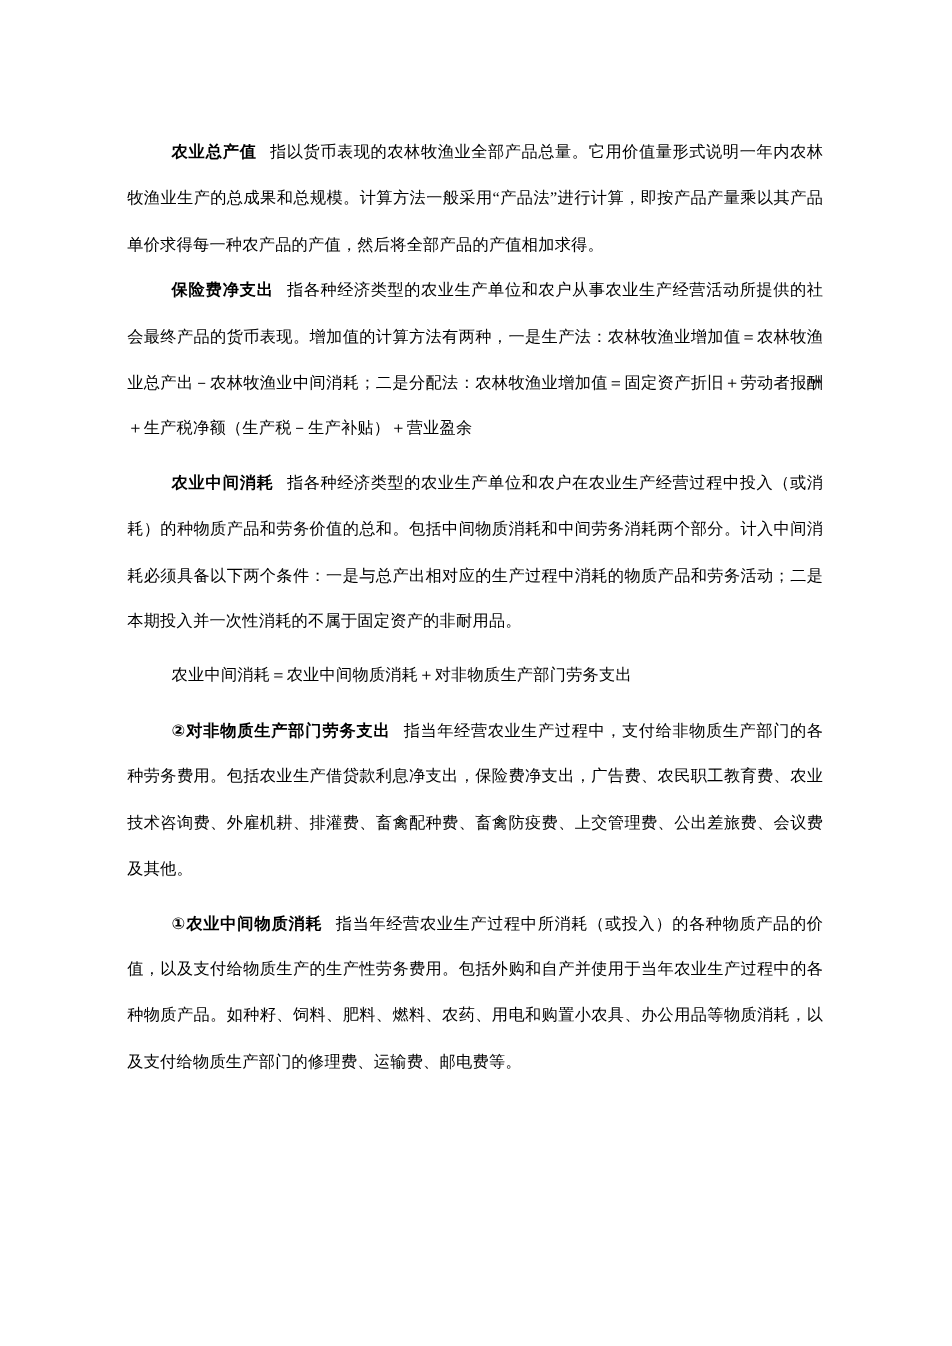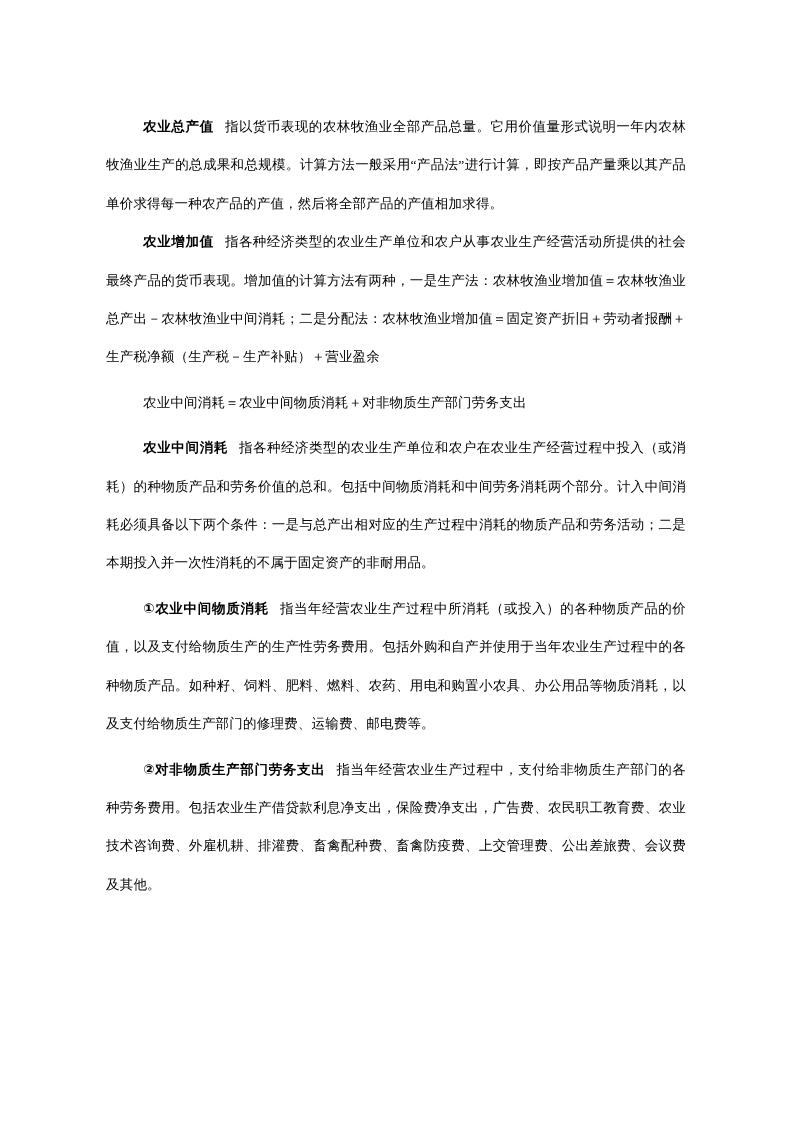--- a/index.html
+++ b/index.html
@@ -50,33 +50,33 @@
 
 <div class="page">
   <div class="content">
 
     <p class="para tight">
       <strong class="term">农业总产值</strong><span>指以货币表现的农林牧渔业全部产品总量。它用价值量形式说明一年内农林牧渔业生产的总成果和总规模。计算方法一般采用“产品法”进行计算，即按产品产量乘以其产品单价求得每一种农产品的产值，然后将全部产品的产值相加求得。</span>
     </p>
 
 
     <p class="para">
-      <strong class="term">农业增加值</strong><span>指各种经济类型的农业生产单位和农户从事农业生产经营活动所提供的社会最终产品的货币表现。增加值的计算方法有两种，一是生产法：农林牧渔业增加值＝农林牧渔业总产出－农林牧渔业中间消耗；二是分配法：农林牧渔业增加值＝固定资产折旧＋劳动者报酬＋生产税净额（生产税－生产补贴）＋营业盈余</span>
+      <strong class="term">保险费净支出</strong><span>指各种经济类型的农业生产单位和农户从事农业生产经营活动所提供的社会最终产品的货币表现。增加值的计算方法有两种，一是生产法：农林牧渔业增加值＝农林牧渔业总产出－农林牧渔业中间消耗；二是分配法：农林牧渔业增加值＝固定资产折旧＋劳动者报酬＋生产税净额（生产税－生产补贴）＋营业盈余</span>
+    </p>
+
+    <p class="para">
+      <strong class="term">农业中间消耗</strong><span>指各种经济类型的农业生产单位和农户在农业生产经营过程中投入（或消耗）的种物质产品和劳务价值的总和。包括中间物质消耗和中间劳务消耗两个部分。计入中间消耗必须具备以下两个条件：一是与总产出相对应的生产过程中消耗的物质产品和劳务活动；二是本期投入并一次性消耗的不属于固定资产的非耐用品。</span>
     </p>
 
     <p class="para">
       <span>农业中间消耗＝农业中间物质消耗＋对非物质生产部门劳务支出</span>
     </p>
 
     <p class="para">
-      <strong class="term">农业中间消耗</strong><span>指各种经济类型的农业生产单位和农户在农业生产经营过程中投入（或消耗）的种物质产品和劳务价值的总和。包括中间物质消耗和中间劳务消耗两个部分。计入中间消耗必须具备以下两个条件：一是与总产出相对应的生产过程中消耗的物质产品和劳务活动；二是本期投入并一次性消耗的不属于固定资产的非耐用品。</span>
+      <strong class="term">②对非物质生产部门劳务支出</strong><span>指当年经营农业生产过程中，支付给非物质生产部门的各种劳务费用。包括农业生产借贷款利息净支出，保险费净支出，广告费、农民职工教育费、农业技术咨询费、外雇机耕、排灌费、畜禽配种费、畜禽防疫费、上交管理费、公出差旅费、会议费及其他。</span>
     </p>
 
     <p class="para">
       <strong class="term">①农业中间物质消耗</strong><span>指当年经营农业生产过程中所消耗（或投入）的各种物质产品的价值，以及支付给物质生产的生产性劳务费用。包括外购和自产并使用于当年农业生产过程中的各种物质产品。如种籽、饲料、肥料、燃料、农药、用电和购置小农具、办公用品等物质消耗，以及支付给物质生产部门的修理费、运输费、邮电费等。</span>
     </p>
 
-    <p class="para">
-      <strong class="term">②对非物质生产部门劳务支出</strong><span>指当年经营农业生产过程中，支付给非物质生产部门的各种劳务费用。包括农业生产借贷款利息净支出，保险费净支出，广告费、农民职工教育费、农业技术咨询费、外雇机耕、排灌费、畜禽配种费、畜禽防疫费、上交管理费、公出差旅费、会议费及其他。</span>
-    </p>
-
   </div>
 </div>
 
 </body></html>

